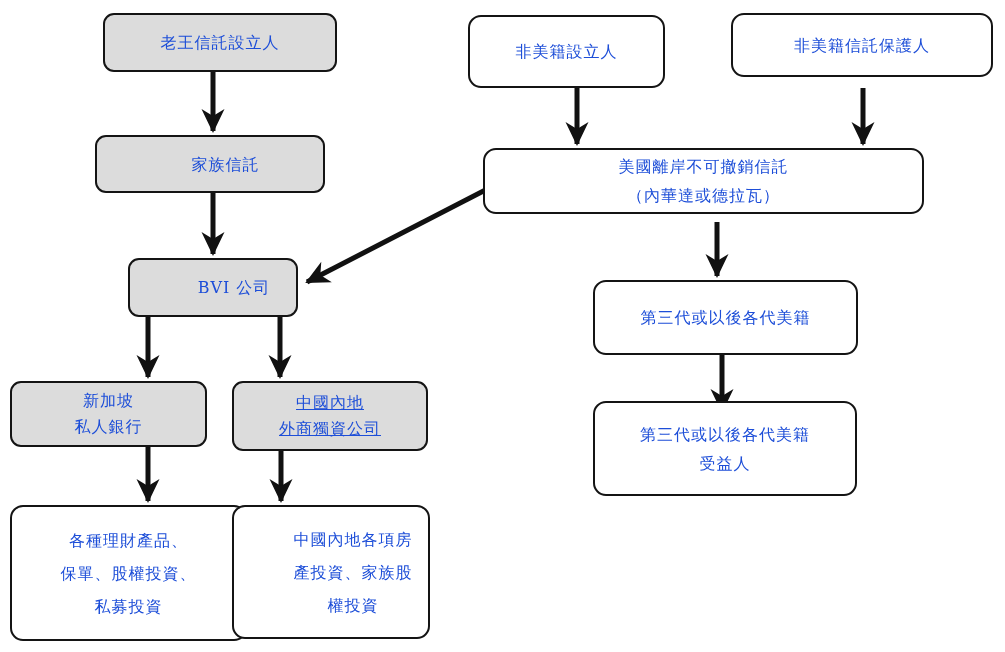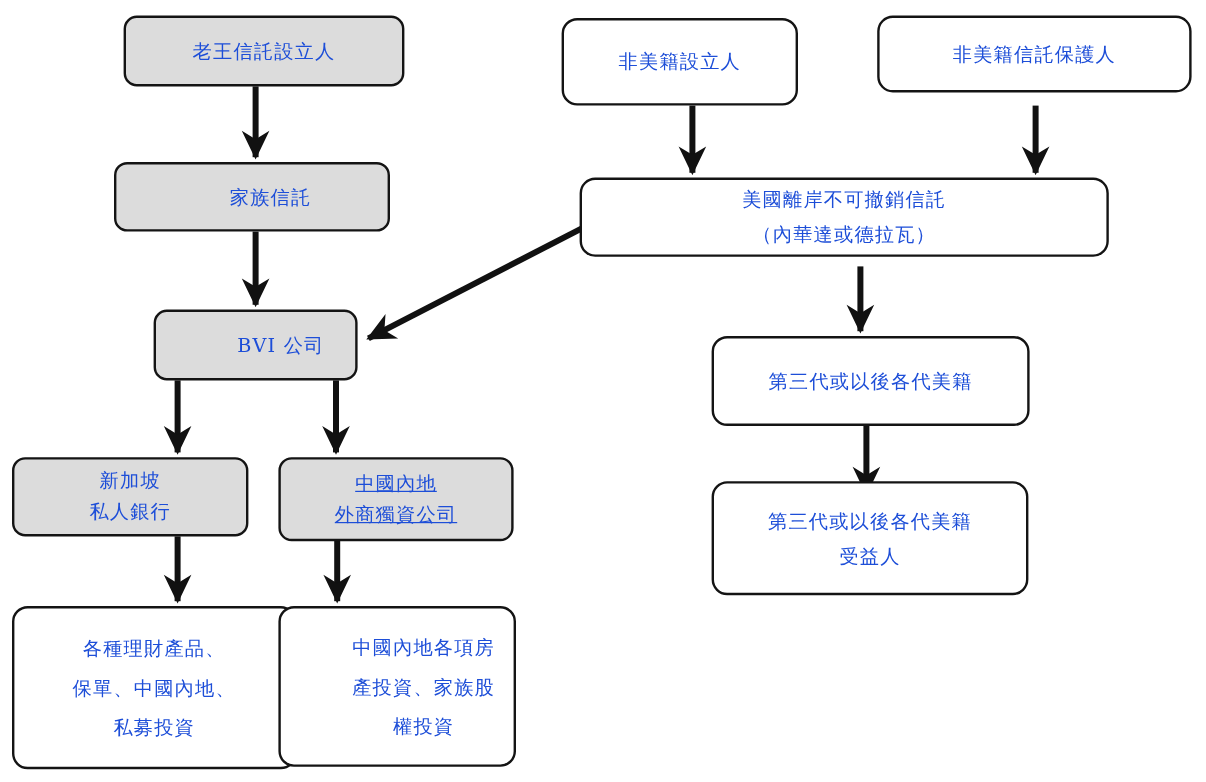--- a/index.html
+++ b/index.html
@@ -104,21 +104,21 @@
     <span class="line">私人銀行</span>
   </div>
 
   <div class="node gray lh-tight" id="n-china-wfoe">
     <span class="line">中國內地</span>
     <span class="line">外商獨資公司</span>
   </div>
 
   <div class="node white lh-loose" id="n-wealth-products">
     <span class="line">各種理財產品、</span>
-    <span class="line">保單、中國內地、</span>
+    <span class="line">保單、股權投資、</span>
     <span class="line">私募投資</span>
   </div>
 
   <div class="node white lh-loose" id="n-china-investments">
     <span class="line">中國內地各項房</span>
     <span class="line">產投資、家族股</span>
     <span class="line">權投資</span>
   </div>
 
   <div class="node white" id="n-non-us-settlor">

